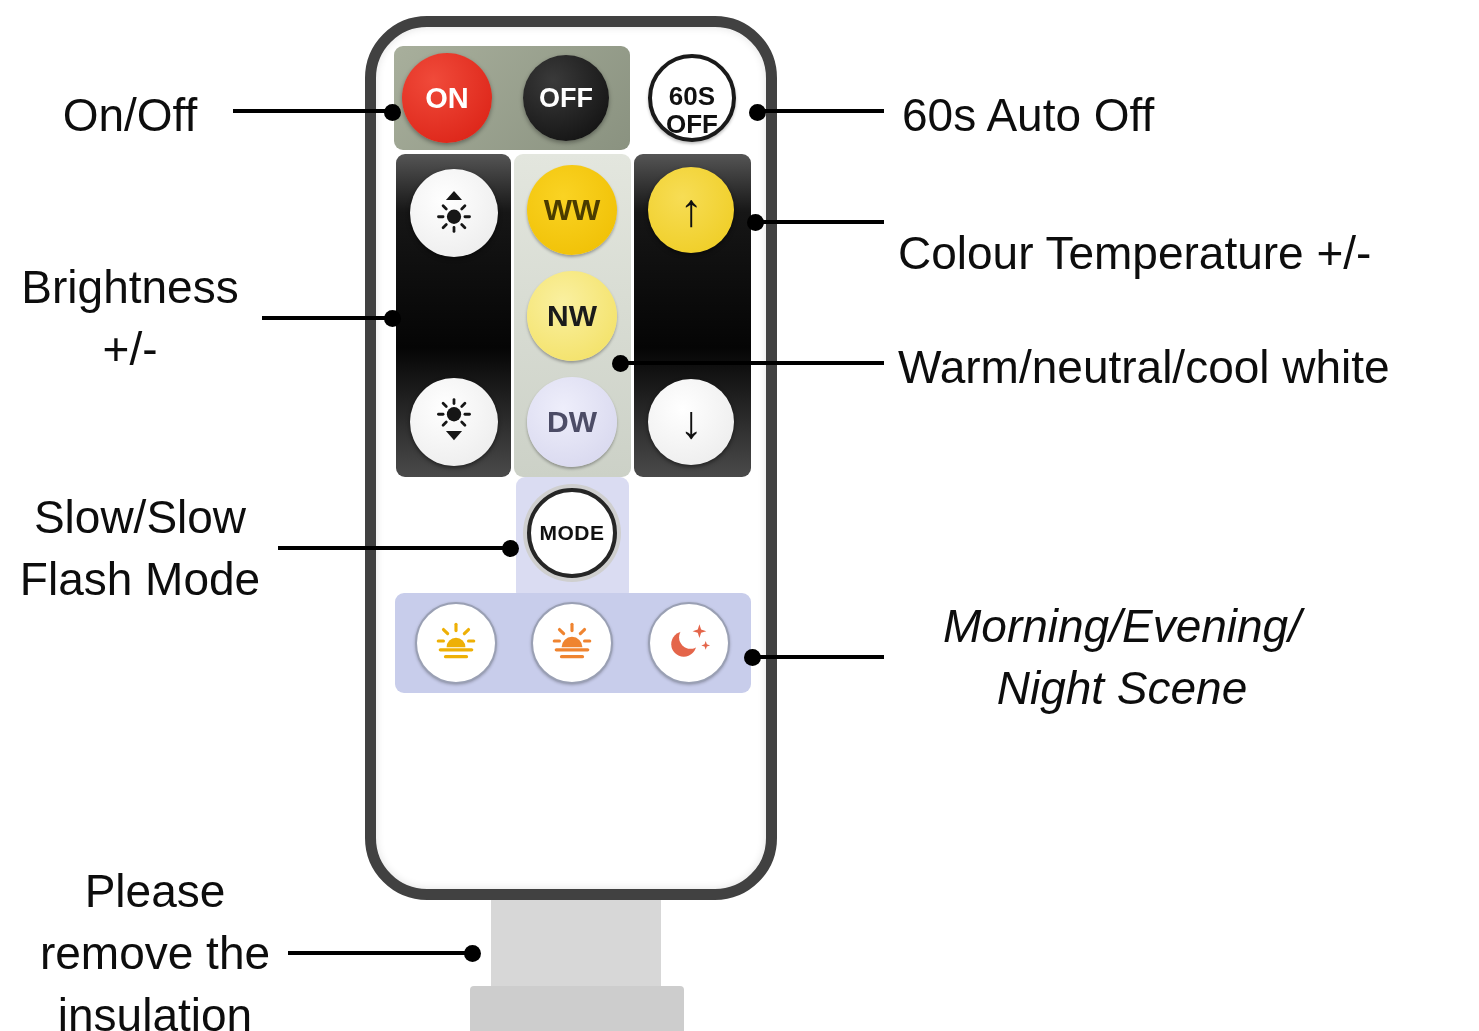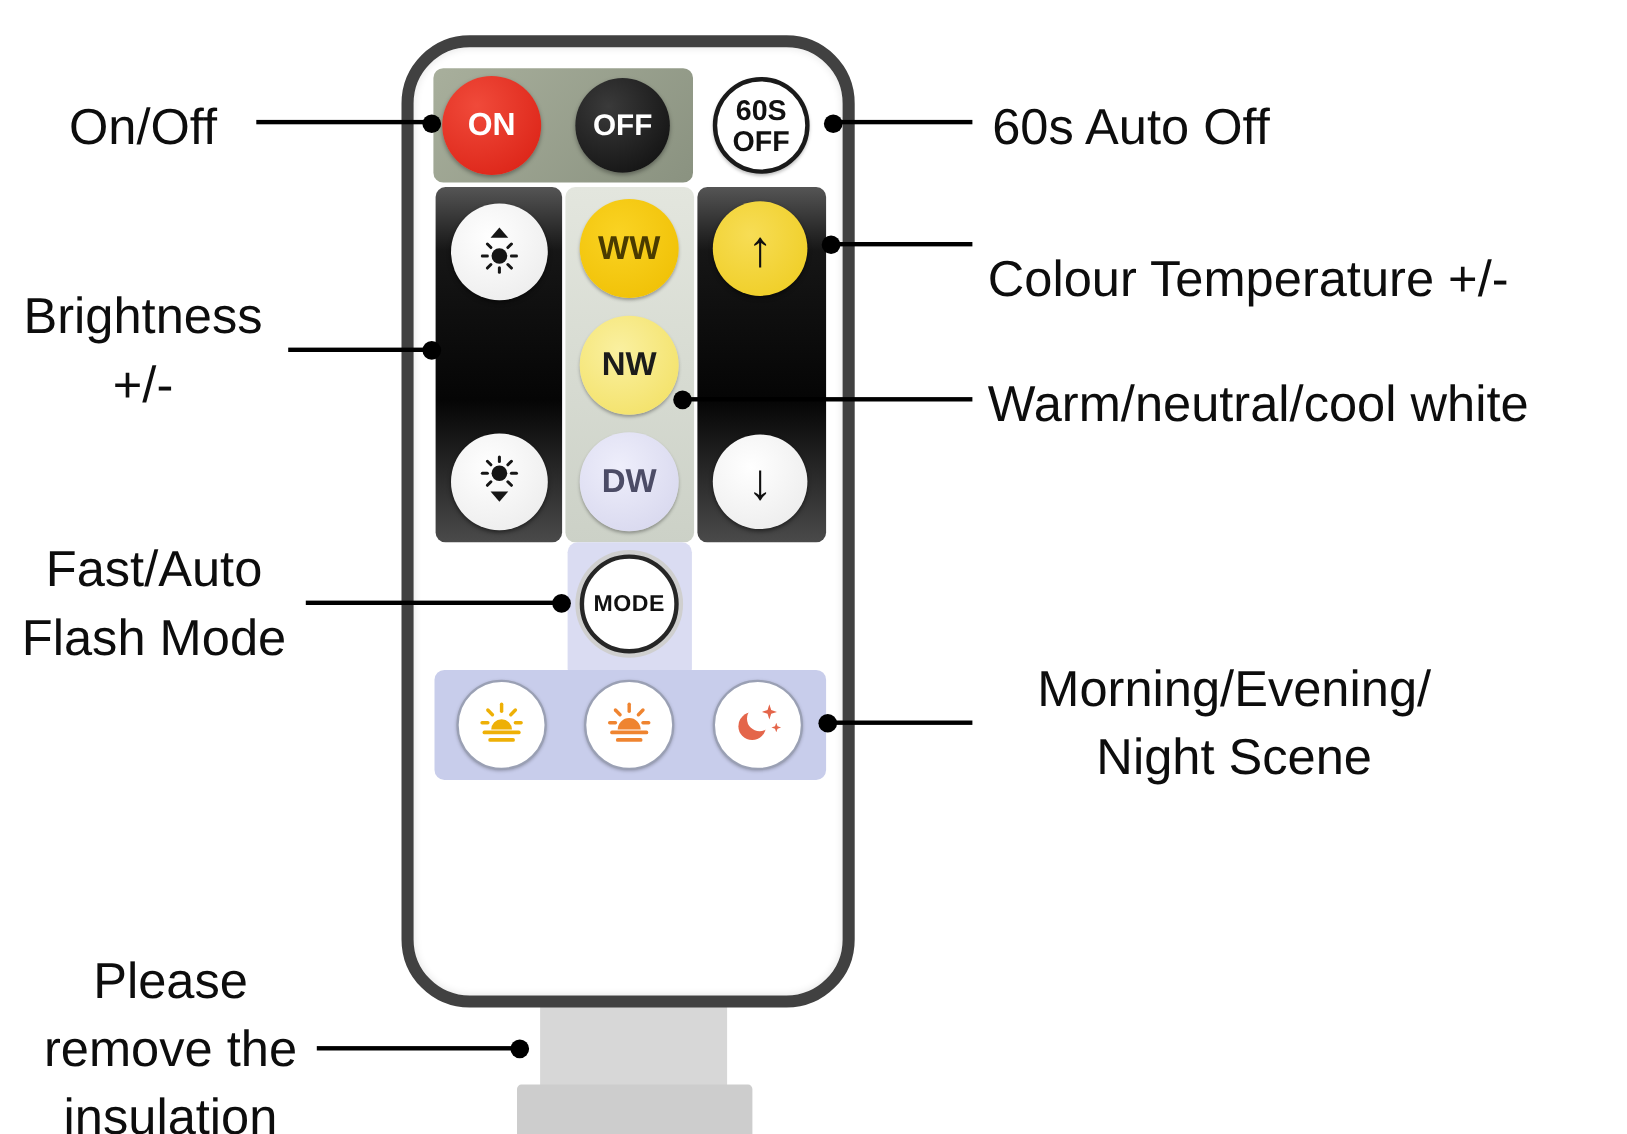--- a/index.html
+++ b/index.html
@@ -8,41 +8,41 @@
 
   
   .label { position:absolute; color:#0d0d0d; font-size:46px; line-height:62px; white-space:nowrap; z-index:4; }
   .label.center { text-align:center; }
   .label span { display:block; }
 
   .line { position:absolute; height:4px; background:#000; z-index:3; }
   .dot  { position:absolute; width:17px; height:17px; border-radius:50%; background:#000; z-index:5; }
 
   
-  .remote { position:absolute; left:365px; top:32px; width:412px; height:884px;
+  .remote { position:absolute; left:365px; top:16px; width:412px; height:884px;
             background:#ffffff; border:11px solid #414141; border-radius:62px; z-index:2;
             box-shadow: inset 0 0 8px rgba(0,0,0,.12); }
 
   .panel { position:absolute; border-radius:9px; }
   .panel-olive    { left:18px;  top:19px;  width:236px; height:104px; background:linear-gradient(135deg,#a8af9c,#8a9280); }
   .panel-dark-l   { left:20px;  top:127px; width:115px; height:323px; background:linear-gradient(180deg,#555 0%,#161616 18%,#050505 60%,#4a4a4a 100%); }
   .panel-light-m  { left:138px; top:127px; width:117px; height:323px; background:linear-gradient(180deg,#e3e6de,#ccd1c7); }
   .panel-dark-r   { left:258px; top:127px; width:117px; height:323px; background:linear-gradient(180deg,#555 0%,#161616 18%,#050505 60%,#4a4a4a 100%); }
   .panel-mode     { left:140px; top:450px; width:113px; height:124px; background:#dadcf2; }
   .panel-scene    { left:19px;  top:566px; width:356px; height:100px; background:#c8cdeb; }
 
   .circle { position:absolute; border-radius:50%; display:flex; flex-direction:column;
             align-items:center; justify-content:center; font-family:"Liberation Sans",sans-serif; }
 
   .btn-on   { left:26px;  top:26px;  width:90px; height:90px; background:radial-gradient(circle at 35% 30%, #f04a3a, #d91e12);
               color:#fff; font-size:29px; font-weight:bold; box-shadow:0 2px 4px rgba(0,0,0,.35); }
   .btn-off  { left:147px; top:28px;  width:86px; height:86px; background:radial-gradient(circle at 35% 30%, #3a3a3a, #0c0c0c);
               color:#fff; font-size:27px; font-weight:bold; box-shadow:0 2px 4px rgba(0,0,0,.35); }
   .btn-60s  { left:272px; top:27px;  width:88px; height:88px; background:#fff; border:4px solid #1a1a1a;
-              color:#111; font-size:26px; font-weight:bold; line-height:28px; box-shadow:0 2px 3px rgba(0,0,0,.25); }
+              color:#111; font-size:26px; font-weight:bold; line-height:28px; box-shadow:0 2px 3px rgba(0,0,0,.25);justify-content:flex-end; }
 
   .btn-white { background:radial-gradient(circle at 40% 35%, #ffffff, #e9e9e9); box-shadow:0 2px 4px rgba(0,0,0,.5); }
   .btn-bri-up   { left:34px; top:142px; width:88px; height:88px; }
   .btn-bri-down { left:34px; top:351px; width:88px; height:88px; }
 
   .btn-ww { left:151px; top:138px; width:90px; height:90px; background:radial-gradient(circle at 40% 35%, #fad323, #eebd00);
             color:#4a3b00; font-size:30px; font-weight:bold; box-shadow:0 2px 3px rgba(0,0,0,.3);justify-content:center; }
   .btn-nw { left:151px; top:244px; width:90px; height:90px; background:radial-gradient(circle at 40% 35%, #faf0a0, #f2df5e);
             color:#1b1b1b; font-size:30px; font-weight:bold; box-shadow:0 2px 3px rgba(0,0,0,.3); }
   .btn-dw { left:151px; top:350px; width:90px; height:90px; background:radial-gradient(circle at 40% 35%, #eeeefb, #d4d4ec);
@@ -81,21 +81,21 @@
   .dt-scene  { left:744px; top:649px; }
   .ln-insul  { left:288px; top:951px; width:184px; }
   .dt-insul  { left:464px; top:945px; }
 
   .lb-onoff  { left:30px;  top:84px;  width:200px; }
   .lb-60s    { left:902px; top:84px; }
   .lb-bri    { left:5px;   top:256px; width:250px; }
   .lb-temp   { left:898px; top:194px;margin-top:28px; }
   .lb-white  { left:898px; top:336px; }
   .lb-flash  { left:8px;   top:486px; width:264px; }
-  .lb-scene  { left:898px; top:595px; width:448px; }
+  .lb-scene  { left:898px; top:595px; width:448px;font-style:italic; }
   .lb-insul  { left:25px;  top:860px; width:260px; }
 </style>
 </head>
 <body>
 
 <div class="page">
 
   <div class="tab-narrow"></div>
   <div class="tab-wide"></div>
 
@@ -250,21 +250,21 @@
     <span>Brightness</span>
     <span>+/-</span>
   </div>
   <div class="label lb-temp">
     <span>Colour Temperature +/-</span>
   </div>
   <div class="label lb-white">
     <span>Warm/neutral/cool white</span>
   </div>
   <div class="label center lb-flash">
-    <span>Fast/Auto</span>
+    <span>Slow/Slow</span>
     <span>Flash Mode</span>
   </div>
   <div class="label center lb-scene">
     <span>Morning/Evening/</span>
     <span>Night Scene</span>
   </div>
   <div class="label center lb-insul">
     <span>Please</span>
     <span>remove the</span>
     <span>insulation</span>

